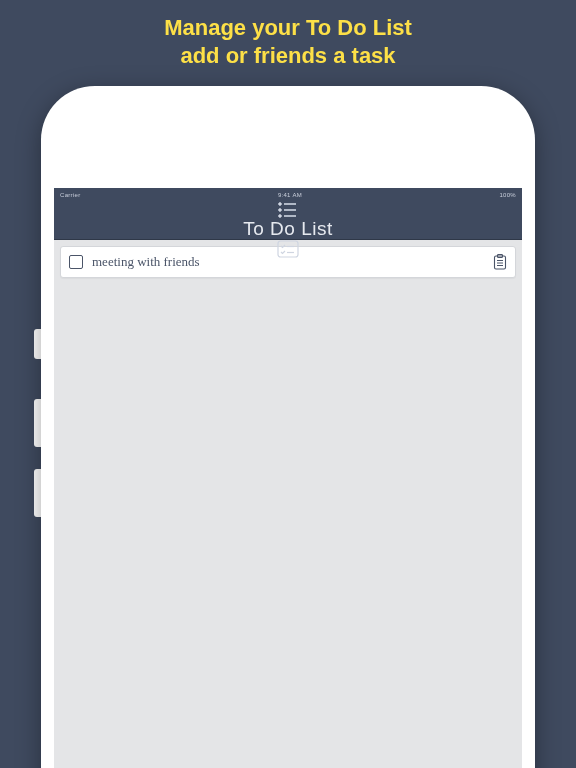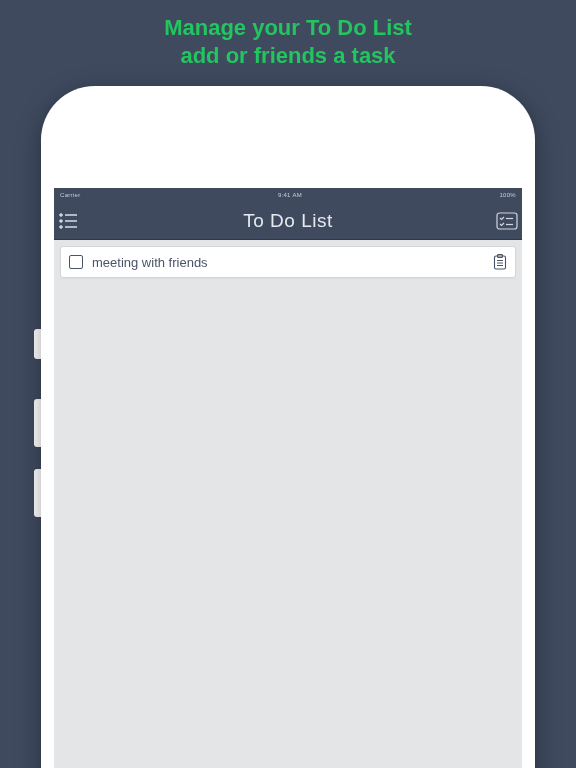--- a/index.html
+++ b/index.html
@@ -6,21 +6,21 @@
   body {
     width: 576px;
     height: 768px;
     background: #3f4a5f;
     font-family: -apple-system, "Helvetica Neue", Arial, sans-serif;
     overflow: hidden;
     position: relative;
   }
   .promo-heading {
     text-align: center;
-    color: #22c55e;
+    color: #fde047;
     font-size: 22px;
     font-weight: 600;
     line-height: 1.25;
     padding-top: 14px;
   }
   .device-frame {
     position: absolute;
     left: 41px;
     top: 86px;
     width: 494px;
@@ -60,20 +60,21 @@
     letter-spacing: 0.3px;
   }
   .nav-bar {
     height: 38px;
     background: #3f4a5f;
     display: flex;
     align-items: center;
     justify-content: space-between;
     padding: 0 4px;
     border-bottom: 1px solid #2f3848;
+    flex-direction: column;
   }
   .nav-title {
     color: #e6e9ef;
     font-size: 19px;
     font-weight: 300;
     letter-spacing: 0.5px;
   }
   .nav-icon { width:22px; height:22px; display:flex; align-items:center; justify-content:center; }
   .nav-icon svg { stroke:#cfd5e1; fill:none; }
 
@@ -95,20 +96,21 @@
     border: 1.4px solid #4a5468;
     border-radius: 2px;
     margin-right: 9px;
     flex-shrink: 0;
   }
   .task-label {
     flex: 1;
     color: #4a5468;
     font-size: 13px;
     font-weight: 300;
+    font-family: Liberation Serif, serif;
   }
   .task-detail-icon {
     width: 14px; height: 16px;
     flex-shrink: 0;
   }
 </style>
 </head>
 <body>
 
 <div class="promo-heading">

